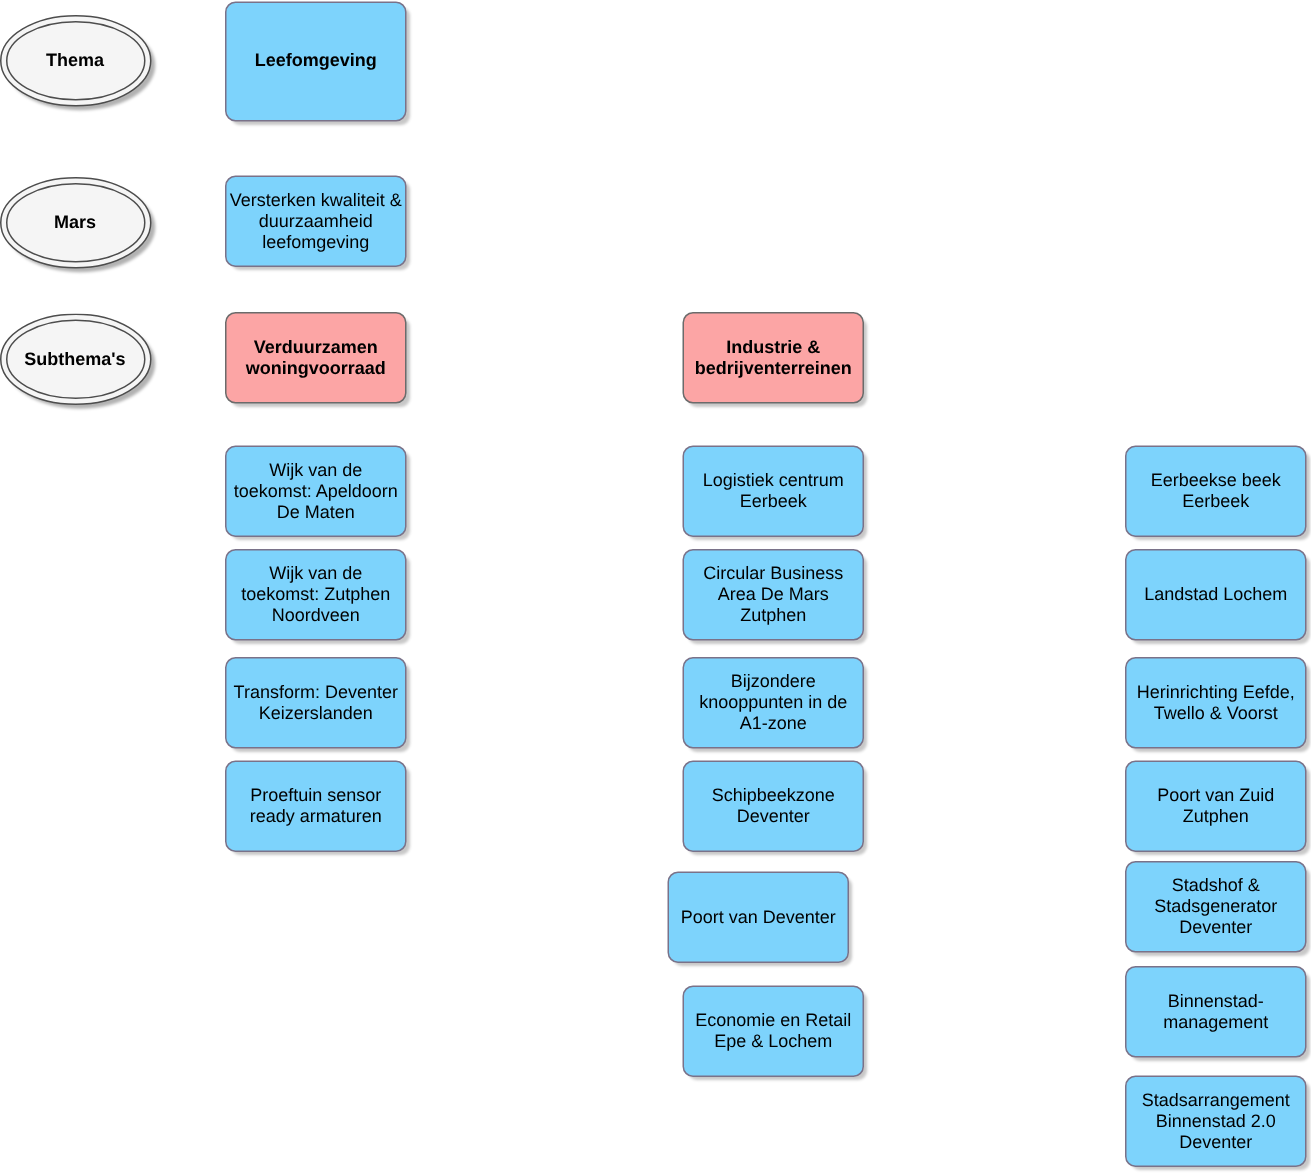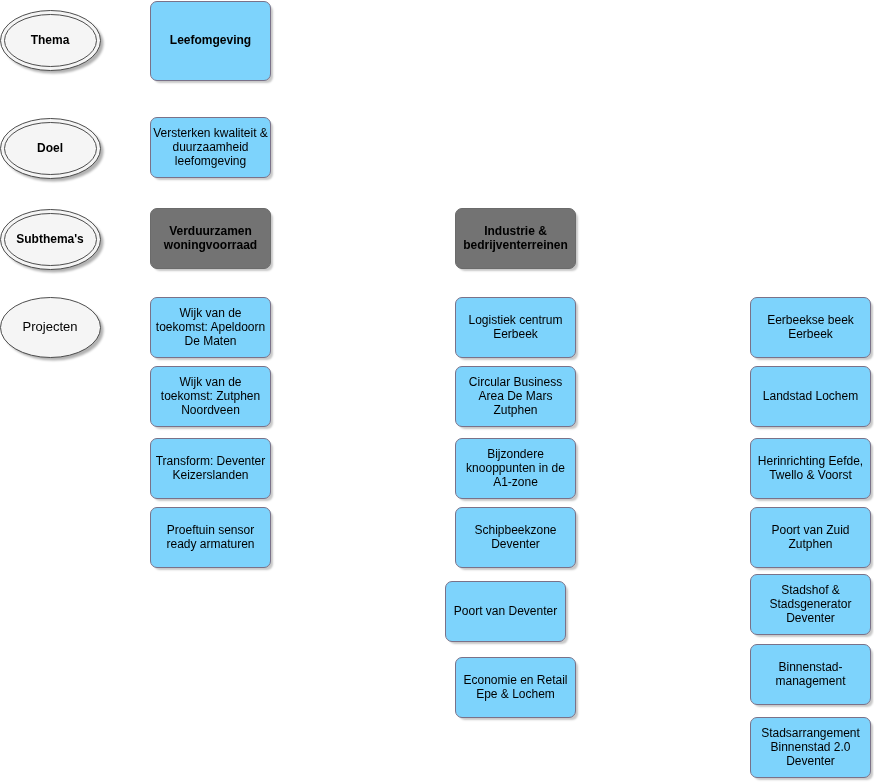--- a/index.html
+++ b/index.html
@@ -15,21 +15,21 @@
 
   .node { position:absolute; box-sizing:border-box; }
 
   .rect {
     display:flex; align-items:center; justify-content:center;
     border-radius: 7px;
     border: 1px solid #7a7289;
     background: #7dd3fc;
     box-shadow: 3px 3px 2px -1px rgba(0,0,0,0.22);
   }
-  .rect.grey { border-color:#6b6b6b; background:#737373; }
+  .rect.grey { border-color:#6b6b6b; background:#fca5a5; }
   .rect .lbl {
     display:block; width:100%;
     position:relative; top:-1px;
     text-align:center;
     color:#000000;
     font-size:12px;
     line-height:14px;
     white-space:pre-line;
   }
   .rect.theme .lbl { font-weight:bold; }
@@ -56,36 +56,29 @@
         <ellipse cx="50.5" cy="30.5" rx="46.0" ry="26.0" fill="none" stroke="#4d4d4d" stroke-width="1"></ellipse>
       </svg>
       <span class="lbl">Thema</span>
     </div>
   <div class="node ell" style="left:0px;top:118px;width:100px;height:60px;">
       <svg width="107" height="67" viewBox="0 0 107 67">
         <ellipse cx="53.5" cy="33.5" rx="50.0" ry="30.0" fill="#000000" fill-opacity="0.30" style="filter:blur(0.9px)"></ellipse>
         <ellipse cx="50.5" cy="30.5" rx="50.0" ry="30.0" fill="#f5f5f5" stroke="#4d4d4d" stroke-width="1"></ellipse>
         <ellipse cx="50.5" cy="30.5" rx="46.0" ry="26.0" fill="none" stroke="#4d4d4d" stroke-width="1"></ellipse>
       </svg>
-      <span class="lbl">Doel</span>
+      <span class="lbl">Mars</span>
     </div>
   <div class="node ell" style="left:0px;top:209px;width:100px;height:60px;">
       <svg width="107" height="67" viewBox="0 0 107 67">
         <ellipse cx="53.5" cy="33.5" rx="50.0" ry="30.0" fill="#000000" fill-opacity="0.30" style="filter:blur(0.9px)"></ellipse>
         <ellipse cx="50.5" cy="30.5" rx="50.0" ry="30.0" fill="#f5f5f5" stroke="#4d4d4d" stroke-width="1"></ellipse>
         <ellipse cx="50.5" cy="30.5" rx="46.0" ry="26.0" fill="none" stroke="#4d4d4d" stroke-width="1"></ellipse>
       </svg>
       <span class="lbl">Subthema's</span>
-    </div>
-  <div class="node ell thin" style="left:0px;top:297px;width:100px;height:60px;">
-      <svg width="107" height="67" viewBox="0 0 107 67">
-        <ellipse cx="53.5" cy="33.5" rx="50.0" ry="30.0" fill="#000000" fill-opacity="0.30" style="filter:blur(0.9px)"></ellipse>
-        <ellipse cx="50.5" cy="30.5" rx="50.0" ry="30.0" fill="#f5f5f5" stroke="#4d4d4d" stroke-width="1"></ellipse>
-      </svg>
-      <span class="lbl">Projecten</span>
     </div>
   <div class="node rect theme" style="left:150px;top:1px;width:121px;height:80px;">
       <span class="lbl">Leefomgeving</span>
     </div>
   <div class="node rect goal" style="left:150px;top:117px;width:121px;height:61px;">
       <span class="lbl">Versterken kwaliteit &amp;
 duurzaamheid
 leefomgeving</span>
     </div>
   <div class="node rect grey sub" style="left:150px;top:208px;width:121px;height:61px;">

